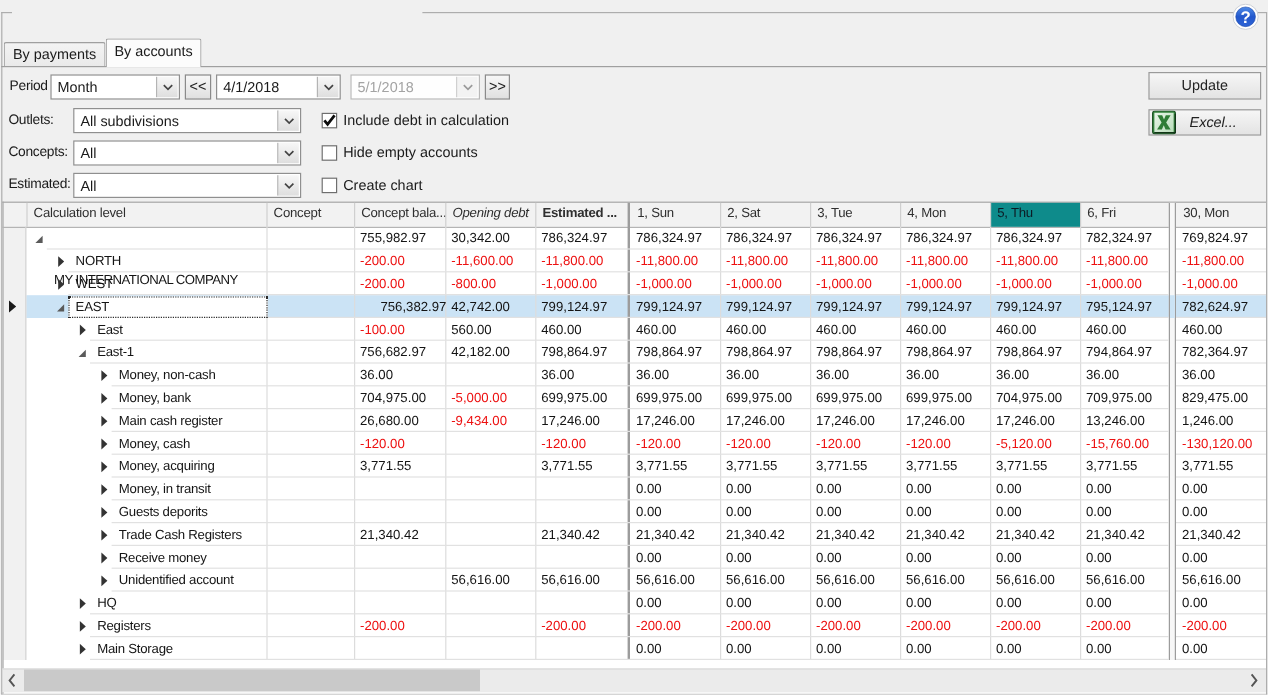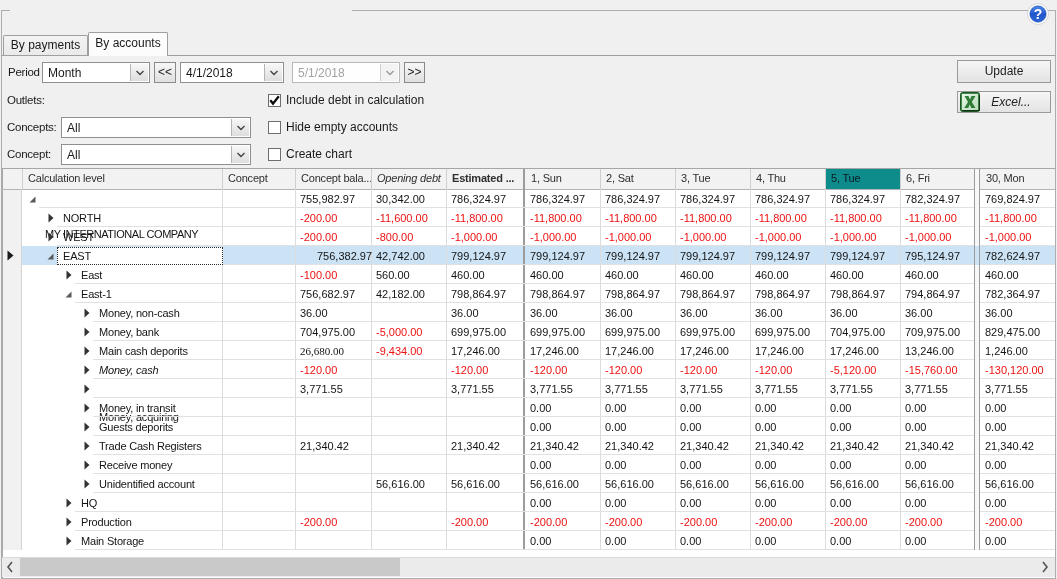--- a/index.html
+++ b/index.html
@@ -65,30 +65,38 @@
 <div class="combo dis" style="left:292px;top:62px;width:108px;height:21px">
       <span class="tx">5/1/2018</span>
       <span class="btn">
         <svg class="chev" width="9" height="6">
           <polyline points="1,1 4.5,4.5 8,1" fill="none" stroke="#9a9a9a" stroke-width="1.4"></polyline>
         </svg>
       </span>
     </div>
 <div class="btn2" style="left:404px;top:62px;width:21px;height:21px;line-height:19px;">&gt;&gt;</div>
 <div class="lbs" style="left:7px;top:94px;">Outlets:</div>
+<div class="combo" style="left:61px;top:90px;width:190px;height:21px">
+      <span class="tx">All subdivisions</span>
+      <span class="btn">
+        <svg class="chev" width="9" height="6">
+          <polyline points="1,1 4.5,4.5 8,1" fill="none" stroke="#444" stroke-width="1.4"></polyline>
+        </svg>
+      </span>
+    </div>
 <div class="lbs" style="left:7px;top:121px;">Concepts:</div>
 <div class="combo" style="left:61px;top:117px;width:190px;height:21px">
       <span class="tx">All</span>
       <span class="btn">
         <svg class="chev" width="9" height="6">
           <polyline points="1,1 4.5,4.5 8,1" fill="none" stroke="#444" stroke-width="1.4"></polyline>
         </svg>
       </span>
     </div>
-<div class="lbs" style="left:7px;top:148px;">Concept:</div>
+<div class="lbs" style="left:7px;top:148px;">Estimated:</div>
 <div class="combo" style="left:61px;top:144px;width:190px;height:21px">
       <span class="tx">All</span>
       <span class="btn">
         <svg class="chev" width="9" height="6">
           <polyline points="1,1 4.5,4.5 8,1" fill="none" stroke="#444" stroke-width="1.4"></polyline>
         </svg>
       </span>
     </div>
 <div class="cbx" style="left:268px;top:94px;"></div>
 <svg class="ab" style="left:268px;top:94px" width="13" height="13">
@@ -123,23 +131,23 @@
 <div class="ln" style="left:2px;top:189px;width:1053px;height:1px;background:#b4b4b4"></div>
 <div class="ab" style="left:22px;top:246px;width:1033px;height:19px;background:#cbe3f5;"></div>
 <div class="hc" style="left:28px;top:172px;">Calculation level</div>
 <div class="hc" style="left:228px;top:172px;">Concept</div>
 <div class="hc" style="left:301px;top:172px;">Concept bala...</div>
 <div class="hc" style="left:377px;top:172px;font-style:italic;">Opening debt</div>
 <div class="hc" style="left:452px;top:172px;font-weight:bold;">Estimated ...</div>
 <div class="hc" style="left:531px;top:172px;">1, Sun</div>
 <div class="hc" style="left:606px;top:172px;">2, Sat</div>
 <div class="hc" style="left:681px;top:172px;">3, Tue</div>
-<div class="hc" style="left:756px;top:172px;">4, Thu</div>
+<div class="hc" style="left:756px;top:172px;">4, Mon</div>
 <div class="ab" style="left:825px;top:169px;width:75px;height:20px;background:#0e8b8b;"></div>
-<div class="hc" style="left:831px;top:172px;color:#0d1a24;">5, Tue</div>
+<div class="hc" style="left:831px;top:172px;color:#0d1a24;">5, Thu</div>
 <div class="hc" style="left:906px;top:172px;">6, Fri</div>
 <div class="hc" style="left:986px;top:172px;">30, Mon</div>
 <div class="vln" style="left:22px;top:169px;height:20px;background:#cfcfcf;"></div>
 <div class="vln" style="left:222px;top:169px;height:20px;background:#cfcfcf;"></div>
 <div class="vln" style="left:295px;top:169px;height:20px;background:#cfcfcf;"></div>
 <div class="vln" style="left:371px;top:169px;height:20px;background:#cfcfcf;"></div>
 <div class="vln" style="left:446px;top:169px;height:20px;background:#cfcfcf;"></div>
 <div class="vln" style="left:600px;top:169px;height:20px;background:#cfcfcf;"></div>
 <div class="vln" style="left:675px;top:169px;height:20px;background:#cfcfcf;"></div>
 <div class="vln" style="left:750px;top:169px;height:20px;background:#cfcfcf;"></div>
@@ -287,52 +295,52 @@
 <div class="num" style="left:680px;top:326px;">699,975.00</div>
 <div class="num" style="left:755px;top:326px;">699,975.00</div>
 <div class="num" style="left:830px;top:326px;">704,975.00</div>
 <div class="num" style="left:905px;top:326px;">709,975.00</div>
 <div class="num" style="left:985px;top:326px;">829,475.00</div>
 <div class="hln" style="left:93px;top:359px;width:881px;"></div>
 <div class="hln" style="left:980px;top:359px;width:75px;"></div>
 <svg class="ab" style="left:84px;top:346px" width="6" height="10">
       <polygon points="0.5,0.5 0.5,9.5 5.5,5" fill="#333"></polygon>
     </svg>
-<div class="tree" style="left:99px;top:345px;">Main cash deporits</div>
-<div class="num" style="left:300px;top:345px;font-family:Liberation Serif, serif;">26,680.00</div>
+<div class="tree" style="left:99px;top:345px;">Main cash register</div>
+<div class="num" style="left:300px;top:345px;">26,680.00</div>
 <div class="num red" style="left:376px;top:345px;">-9,434.00</div>
 <div class="num" style="left:451px;top:345px;">17,246.00</div>
 <div class="num" style="left:530px;top:345px;">17,246.00</div>
 <div class="num" style="left:605px;top:345px;">17,246.00</div>
 <div class="num" style="left:680px;top:345px;">17,246.00</div>
 <div class="num" style="left:755px;top:345px;">17,246.00</div>
 <div class="num" style="left:830px;top:345px;">17,246.00</div>
 <div class="num" style="left:905px;top:345px;">13,246.00</div>
 <div class="num" style="left:985px;top:345px;">1,246.00</div>
 <div class="hln" style="left:93px;top:378px;width:881px;"></div>
 <div class="hln" style="left:980px;top:378px;width:75px;"></div>
 <svg class="ab" style="left:84px;top:365px" width="6" height="10">
       <polygon points="0.5,0.5 0.5,9.5 5.5,5" fill="#333"></polygon>
     </svg>
-<div class="tree" style="left:99px;top:364px;font-style:italic;">Money, cash</div>
+<div class="tree" style="left:99px;top:364px;">Money, cash</div>
 <div class="num red" style="left:300px;top:364px;">-120.00</div>
 <div class="num red" style="left:451px;top:364px;">-120.00</div>
 <div class="num red" style="left:530px;top:364px;">-120.00</div>
 <div class="num red" style="left:605px;top:364px;">-120.00</div>
 <div class="num red" style="left:680px;top:364px;">-120.00</div>
 <div class="num red" style="left:755px;top:364px;">-120.00</div>
 <div class="num red" style="left:830px;top:364px;">-5,120.00</div>
 <div class="num red" style="left:905px;top:364px;">-15,760.00</div>
 <div class="num red" style="left:985px;top:364px;">-130,120.00</div>
 <div class="hln" style="left:93px;top:397px;width:881px;"></div>
 <div class="hln" style="left:980px;top:397px;width:75px;"></div>
 <svg class="ab" style="left:84px;top:384px" width="6" height="10">
       <polygon points="0.5,0.5 0.5,9.5 5.5,5" fill="#333"></polygon>
     </svg>
-<div class="tree" style="left:99px;top:383px;margin-top:28px;">Money, acquiring</div>
+<div class="tree" style="left:99px;top:383px;">Money, acquiring</div>
 <div class="num" style="left:300px;top:383px;">3,771.55</div>
 <div class="num" style="left:451px;top:383px;">3,771.55</div>
 <div class="num" style="left:530px;top:383px;">3,771.55</div>
 <div class="num" style="left:605px;top:383px;">3,771.55</div>
 <div class="num" style="left:680px;top:383px;">3,771.55</div>
 <div class="num" style="left:755px;top:383px;">3,771.55</div>
 <div class="num" style="left:830px;top:383px;">3,771.55</div>
 <div class="num" style="left:905px;top:383px;">3,771.55</div>
 <div class="num" style="left:985px;top:383px;">3,771.55</div>
 <div class="hln" style="left:93px;top:416px;width:881px;"></div>
@@ -415,21 +423,21 @@
 <div class="num" style="left:680px;top:497px;">0.00</div>
 <div class="num" style="left:755px;top:497px;">0.00</div>
 <div class="num" style="left:830px;top:497px;">0.00</div>
 <div class="num" style="left:905px;top:497px;">0.00</div>
 <div class="num" style="left:985px;top:497px;">0.00</div>
 <div class="hln" style="left:75px;top:530px;width:899px;"></div>
 <div class="hln" style="left:980px;top:530px;width:75px;"></div>
 <svg class="ab" style="left:66px;top:517px" width="6" height="10">
       <polygon points="0.5,0.5 0.5,9.5 5.5,5" fill="#333"></polygon>
     </svg>
-<div class="tree" style="left:81px;top:516px;">Production</div>
+<div class="tree" style="left:81px;top:516px;">Registers</div>
 <div class="num red" style="left:300px;top:516px;">-200.00</div>
 <div class="num red" style="left:451px;top:516px;">-200.00</div>
 <div class="num red" style="left:530px;top:516px;">-200.00</div>
 <div class="num red" style="left:605px;top:516px;">-200.00</div>
 <div class="num red" style="left:680px;top:516px;">-200.00</div>
 <div class="num red" style="left:755px;top:516px;">-200.00</div>
 <div class="num red" style="left:830px;top:516px;">-200.00</div>
 <div class="num red" style="left:905px;top:516px;">-200.00</div>
 <div class="num red" style="left:985px;top:516px;">-200.00</div>
 <div class="hln" style="left:75px;top:549px;width:899px;"></div>

